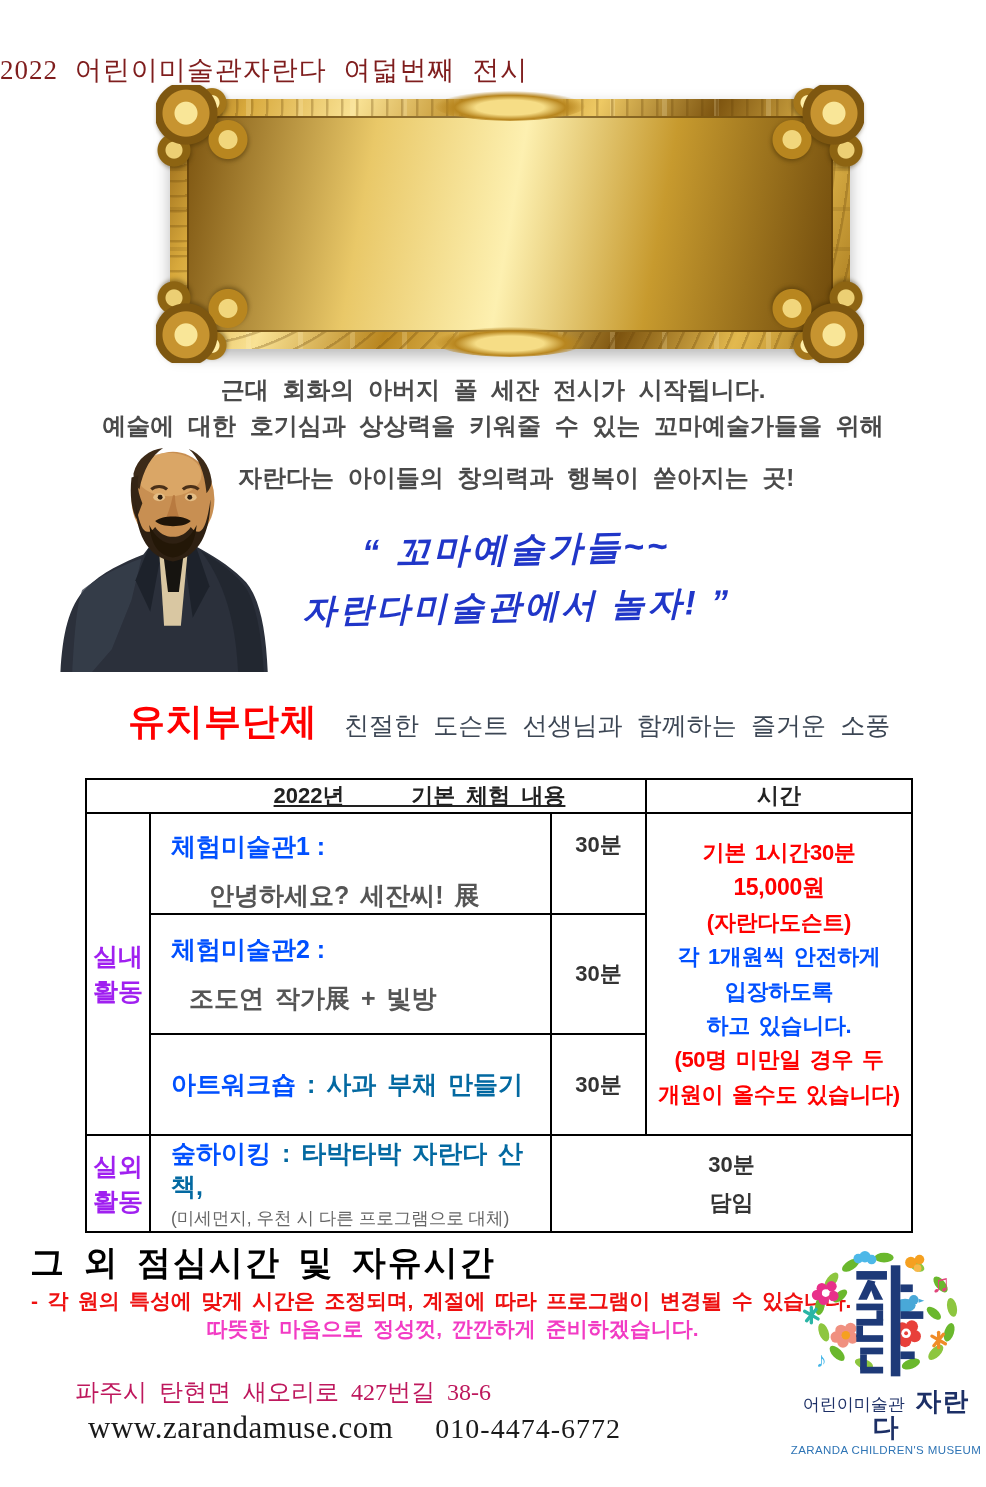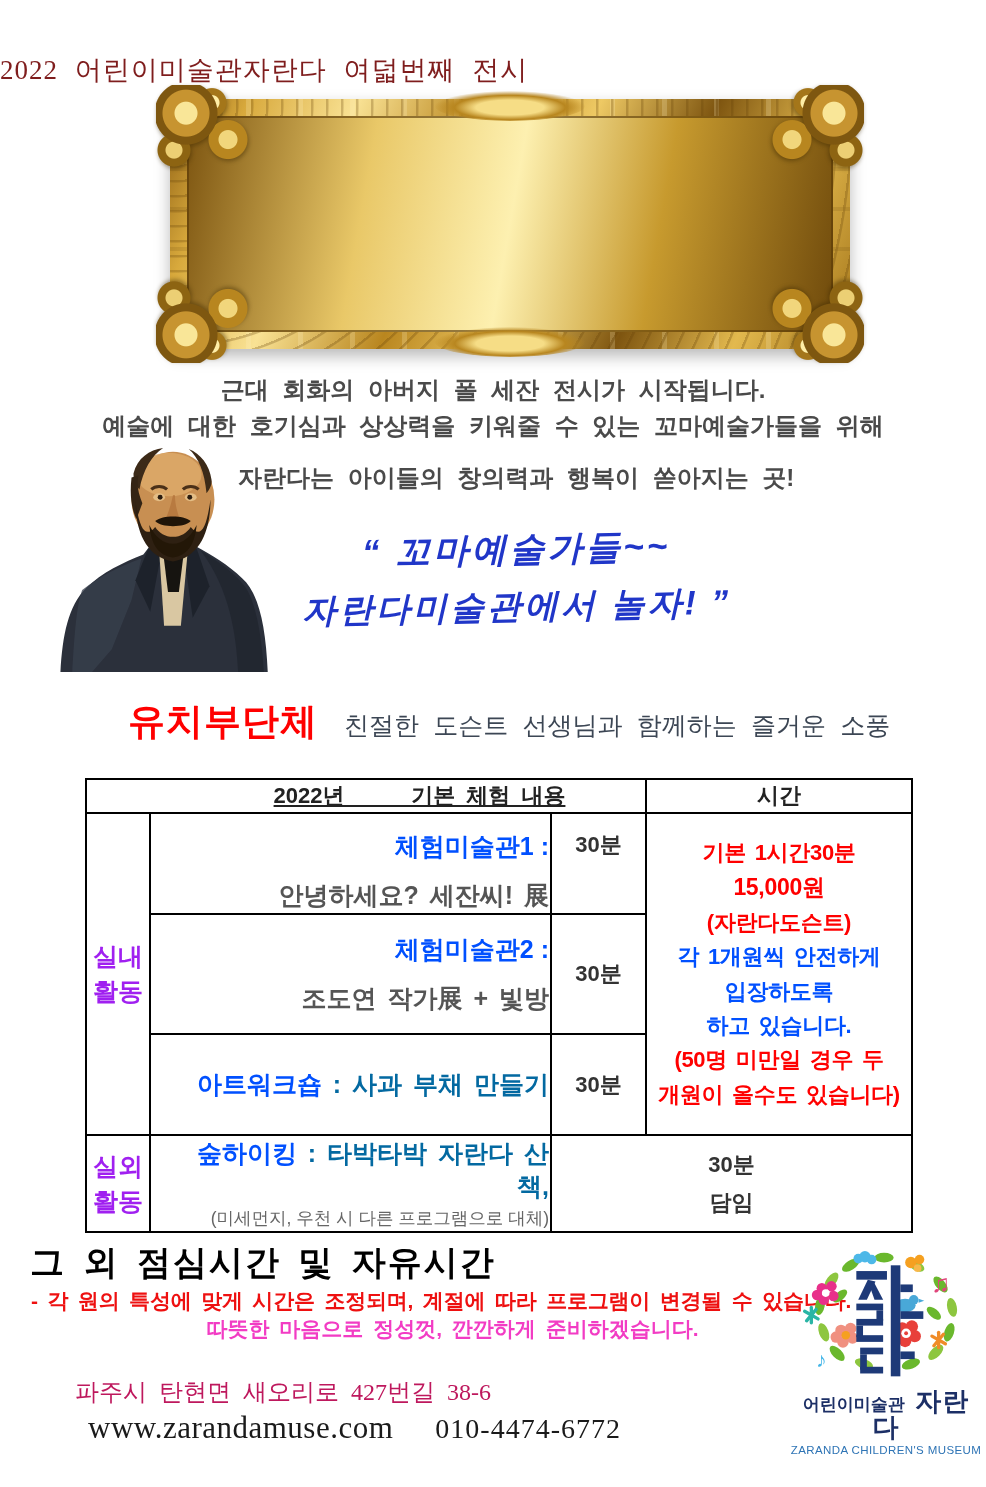--- a/index.html
+++ b/index.html
@@ -71,21 +71,21 @@
 
   
   table.schedule{position:absolute;top:778px;left:85px;border-collapse:collapse;
     table-layout:fixed;width:826px;}
   table.schedule col.c-cat{width:64px;} table.schedule col.c-act{width:401px;}
   table.schedule col.c-dur{width:95px;} table.schedule col.c-info{width:266px;}
   table.schedule th, table.schedule td{border:2px solid #000;}
   th.hd{height:30px;font-size:22px;font-weight:bold;color:#222;text-align:center;word-spacing:5px;}
   th.hd-left{padding-left:108px;text-decoration:underline;}
   .cat{color:#a020f0;font-weight:800;font-size:25px;text-align:center;line-height:1.4;}
-  .activity{padding-left:20px;vertical-align:middle;text-align:right;}
+  .activity{padding-left:20px;vertical-align:middle;}
   .r1 .activity,.r1 .dur{vertical-align:top;padding-top:16px;}
   .r1{height:98px;} .r2{height:120px;} .r3{height:101px;} .r4{height:76px;}
   .act-title{color:#0050ff;font-weight:800;font-size:25px;}
   .act-rest{color:#0369a1;font-weight:700;font-size:25px;word-spacing:4px;}
   .act-sub{color:#555;font-weight:700;font-size:25px;margin-top:16px;word-spacing:4px;}
   .ind1{padding-left:38px;} .ind2{padding-left:18px;}
   .dur{text-align:center;font-weight:800;font-size:22px;color:#333;vertical-align:middle;}
   .info{text-align:center;vertical-align:middle;font-size:22px;line-height:1.56;
     font-weight:700;letter-spacing:-.3px;word-spacing:3px;}
   .t-red{color:#ff0000;} .t-blue{color:#0050ff;} .t-strong{font-weight:900;font-size:23px;}
@@ -103,21 +103,21 @@
     font-size:21px;font-weight:700;color:#f23cc4;word-spacing:4px;}
   .address{position:absolute;top:1376px;left:75px;font-family:"Liberation Serif",serif;
     font-size:24px;color:#be185d;word-spacing:6px;}
   .webline{position:absolute;top:1410px;left:88px;font-family:"Liberation Serif",serif;color:#1a1a1a;}
   .webline .site{font-size:31px;letter-spacing:.5px;}
   .webline .phone{font-size:28px;margin-left:38px;letter-spacing:1px;}
 
   
   .logo{position:absolute;left:790px;top:1250px;width:192px;text-align:center;}
   .logo-kor{margin-top:0;line-height:1;}
-  .logo-kor .small{font-size:17px;font-weight:700;color:#1c2f66;}
+  .logo-kor .small{font-size:17px;font-weight:400;color:#1c2f66;}
   .logo-kor .big{font-size:26px;font-weight:900;color:#1c2f66;margin-left:6px;letter-spacing:1px;}
   .logo-eng{margin-top:4px;font-size:11.5px;font-weight:400;color:#2e74b5;letter-spacing:.4px;}
 </style>
 </head>
 <body>
 
 <div id="page">
 
   <div class="top-title">2022 어린이미술관자란다 여덟번째 전시</div>
 

